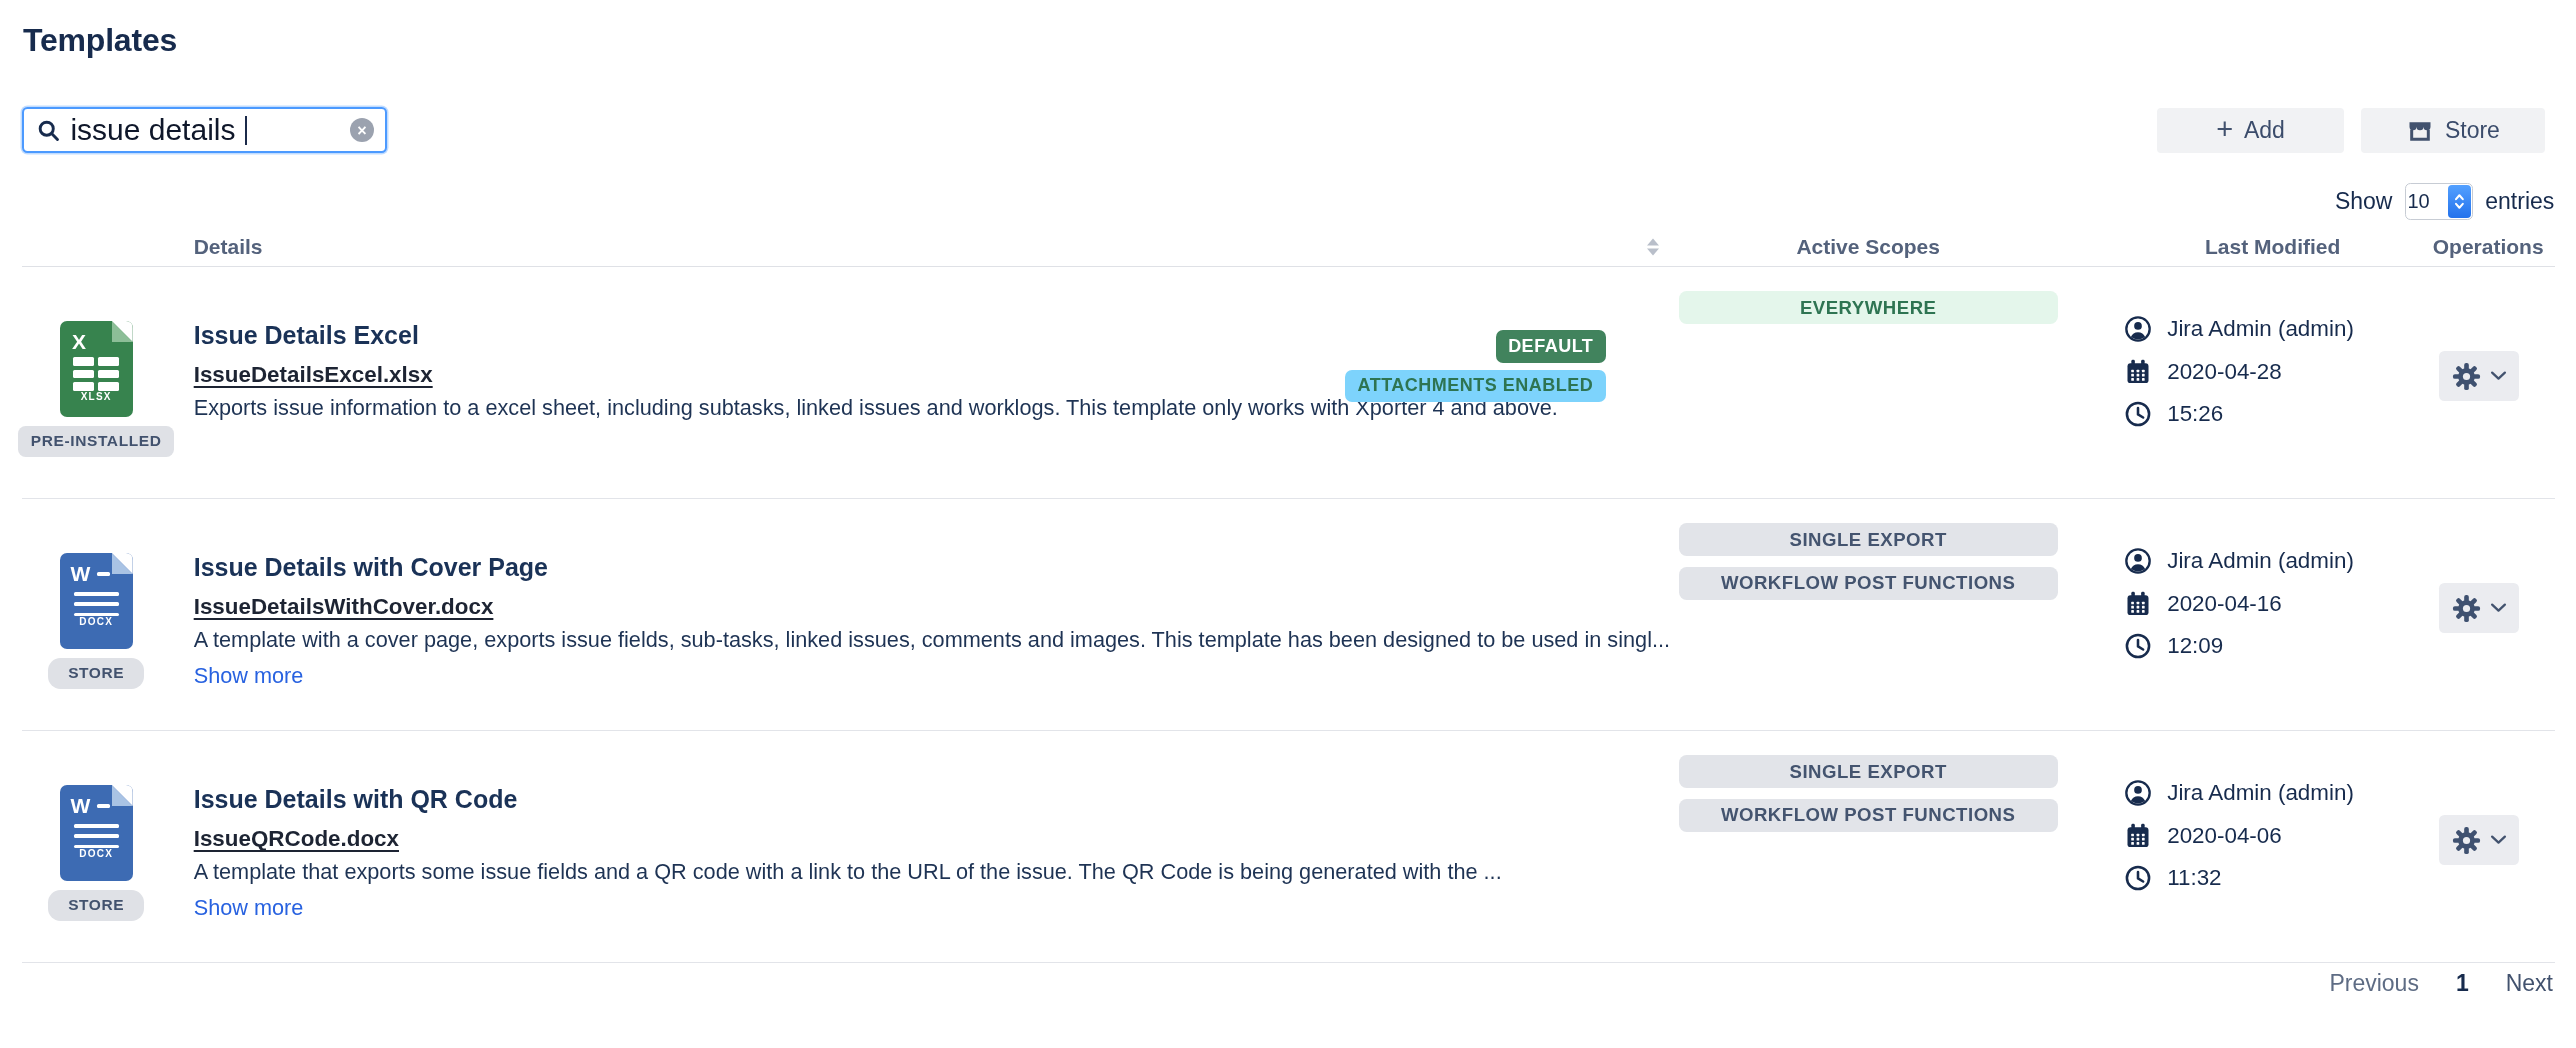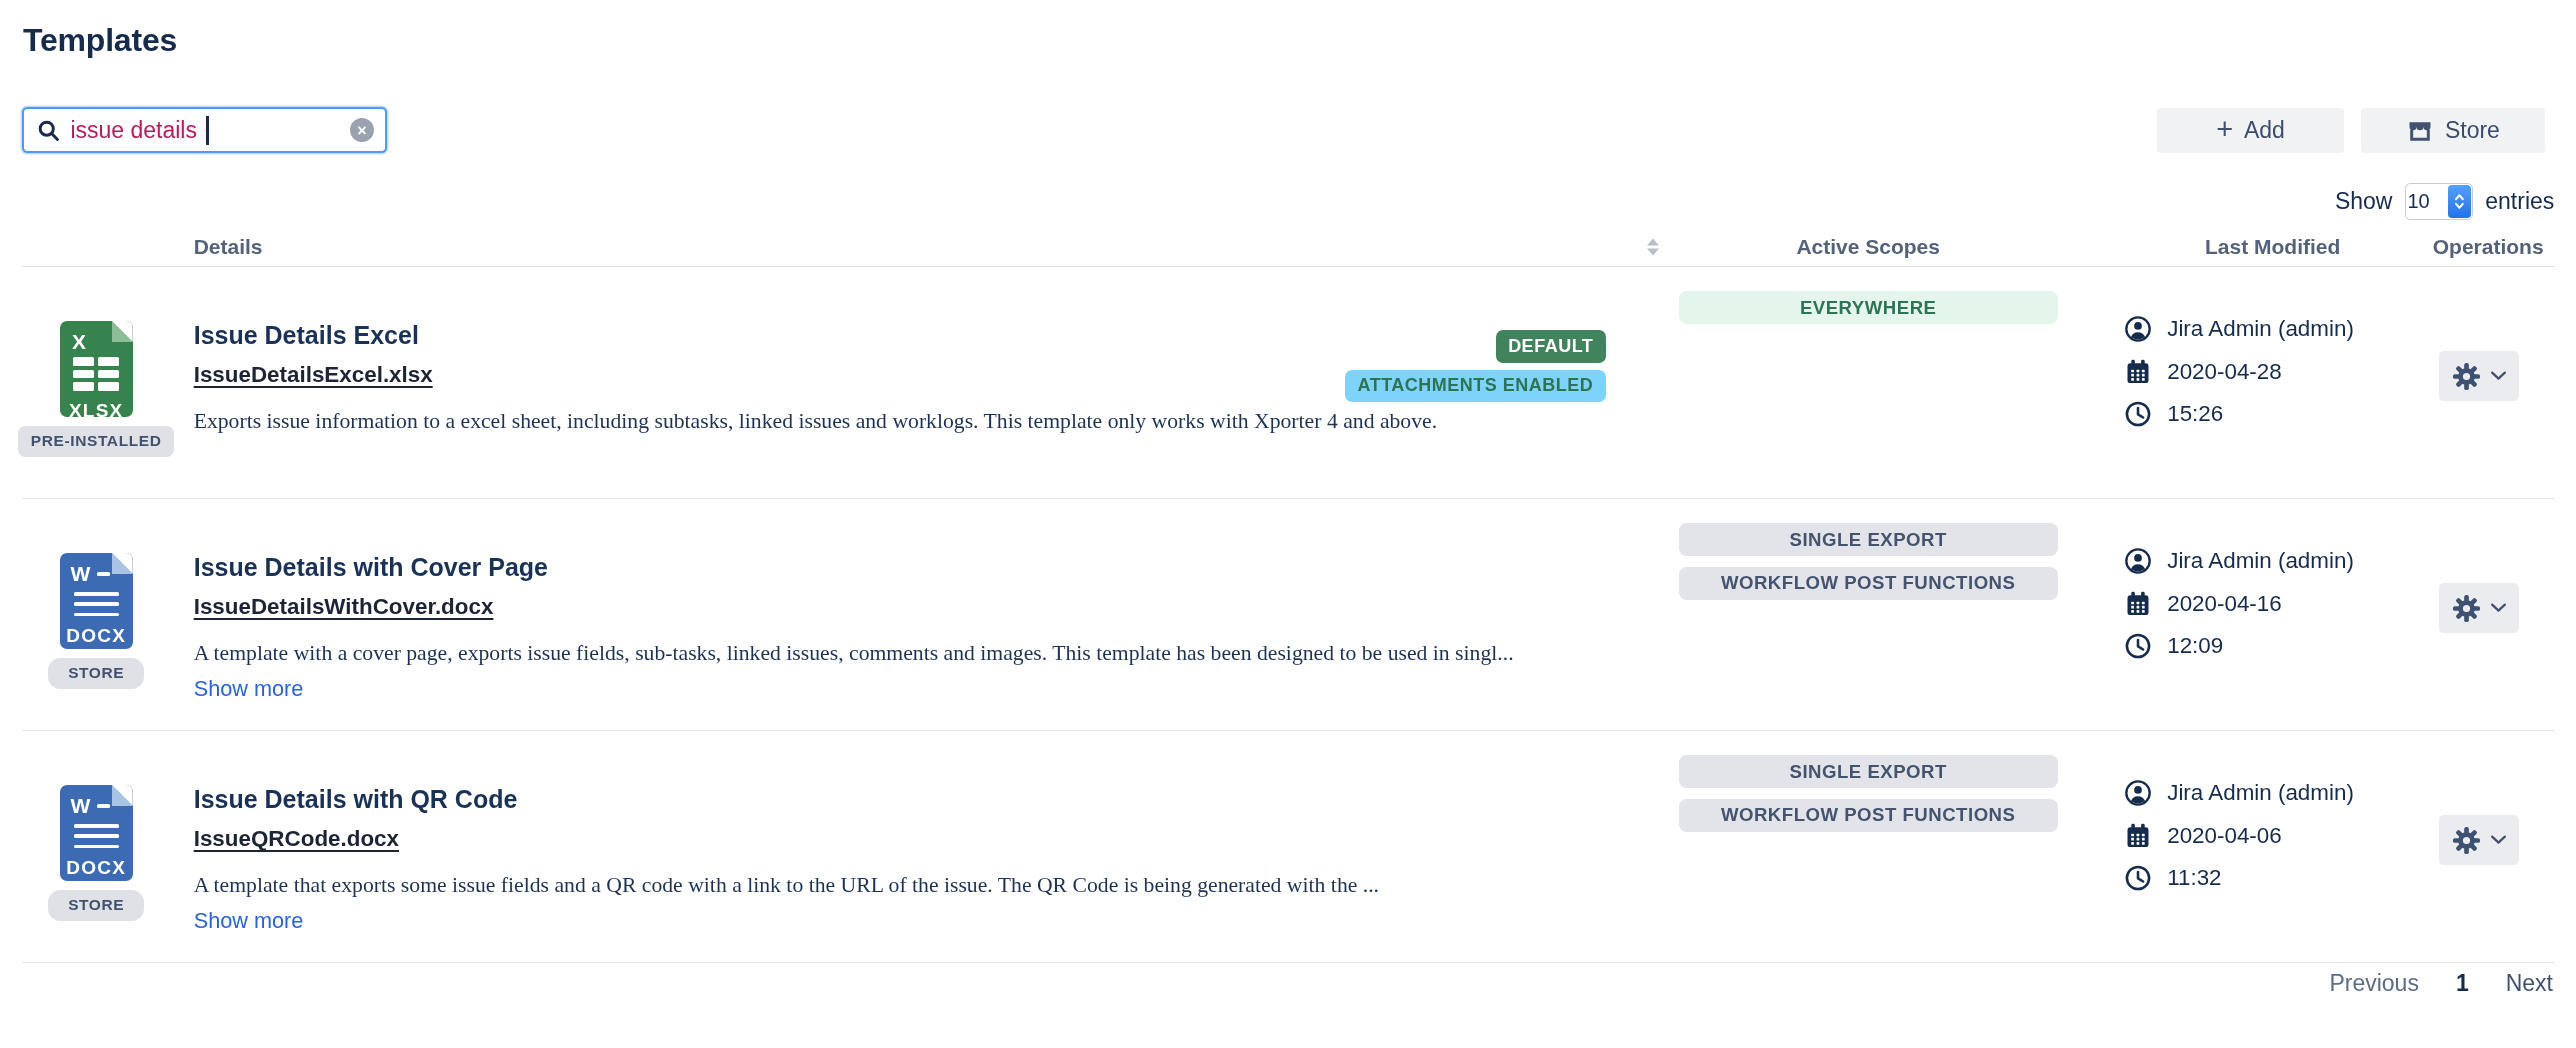--- a/index.html
+++ b/index.html
@@ -8,21 +8,21 @@
   .page { position: relative; width: 2576px; height: 1049px; }
 
   .page-title { position: absolute; left: 23px; top: 21.7px; font-size: 32px; font-weight: 700;
     color: #172B4D; letter-spacing: -0.2px; }
 
   
   .search-box { position: absolute; left: 21.7px; top: 107px; width: 365px; height: 46px;
     border: 2.3px solid #4C9AFF; border-radius: 5.4px; background: #fff;
     box-shadow: 0 0 0 1.5px rgba(76,154,255,.35); display: flex; align-items: center;
     padding: 0 10.8px 0 12.4px; gap: 9.3px; }
-  .search-text { font-size: 23px; font-weight: 500; color: #be185d; white-space: pre; }
+  .search-text { font-size: 30px; font-weight: 500; color: #0f172a; white-space: pre; }
   .caret { width: 2.3px; height: 29px; background: #1B2A4A; }
   .search-spacer { flex: 1; }
   .clear-btn { width: 24px; height: 24px; border-radius: 50%; background: #9BA2AF;
     color: #fff; font-size: 16.2px; font-weight: 700; display: flex; align-items: center;
     justify-content: center; line-height: 1; }
 
   .btn { position: absolute; top: 108px; height: 45px; background: #F1F2F4; border-radius: 3.9px;
     display: flex; align-items: center; justify-content: center; gap: 10.8px;
     font-size: 23px; color: #3B4C6B; font-weight: 500; }
   .btn-add { left: 2157px; width: 187px; }
@@ -70,30 +70,30 @@
   .fold-green { background: #8CBE97; }
   .fold-blue  { background: #A9C3E4; }
   .file-letter { color: #fff; font-size: 21px; font-weight: 700; align-self: flex-start;
     margin-left: 12.4px; line-height: 1.1; }
   .w-dash { width: 12.4px; height: 3.9px; background: #fff; border-radius: 1.5px; }
   .letter-line { align-self: flex-start; margin-left: 10.8px; display: flex; align-items: center; gap: 7px; }
   .xl-grid { margin-top: 3.9px; display: grid; grid-template-columns: 21px 21px; gap: 3.9px; }
   .xl-cell { width: 21px; height: 8.5px; background: #fff; border-radius: 1.5px; }
   .doc-lines { margin-top: 7px; display: flex; flex-direction: column; gap: 6.2px; }
   .doc-line { width: 45px; height: 3.9px; background: #fff; border-radius: 1.5px; }
-  .file-ext { margin-top: 9px; color: #fff; font-size: 19px; font-weight: 700; letter-spacing: 1.2px; }
+  .file-ext { margin-top: 0; color: #fff; font-size: 10px; font-weight: 700; letter-spacing: 1.2px; }
   .origin-badge { margin-top: 9.3px; background: #DFE1E6; color: #42526E; font-size: 15.5px;
     font-weight: 700; letter-spacing: 0.6px; border-radius: 7.7px; padding: 6.2px 12.4px; white-space: nowrap; }
   .origin-pill { border-radius: 12.4px; padding: 6.2px 20px; }
 
   .text-col { flex: 1; min-width: 0; padding-top: 0; }
   .tmpl-title { font-size: 25px; font-weight: 700; color: #1A3257; white-space: nowrap; }
   .tmpl-file { display: inline-block; margin-top: 12.4px; font-size: 22.4px; font-weight: 600;
     color: #1D2433; text-decoration: underline; text-underline-offset: 3.9px; white-space: nowrap; }
-  .tmpl-desc { margin-top: 21px; font-size: 21.7px; color: #1E3354; white-space: nowrap; font-family: Liberation Serif, serif; }
+  .tmpl-desc { margin-top: 7px; font-size: 21.7px; color: #1E3354; white-space: nowrap; }
   .show-more { margin-top: 9.3px; font-size: 21.7px; color: #2862E0; width: fit-content; cursor: pointer; }
 
   .tags-col { position: absolute; right: 73px; top: 63px; display: flex; flex-direction: column;
     align-items: flex-end; gap: 7px; }
   .tag { height: 32.5px; display: flex; align-items: center; border-radius: 7px; padding: 0 12.4px;
     font-size: 18px; font-weight: 700; letter-spacing: 0.5px; white-space: nowrap; }
   .tag-solid { background: #41835D; color: #fff; }
   .tag-light { background: #7dd3fc; color: #2E7452; }
 
   

